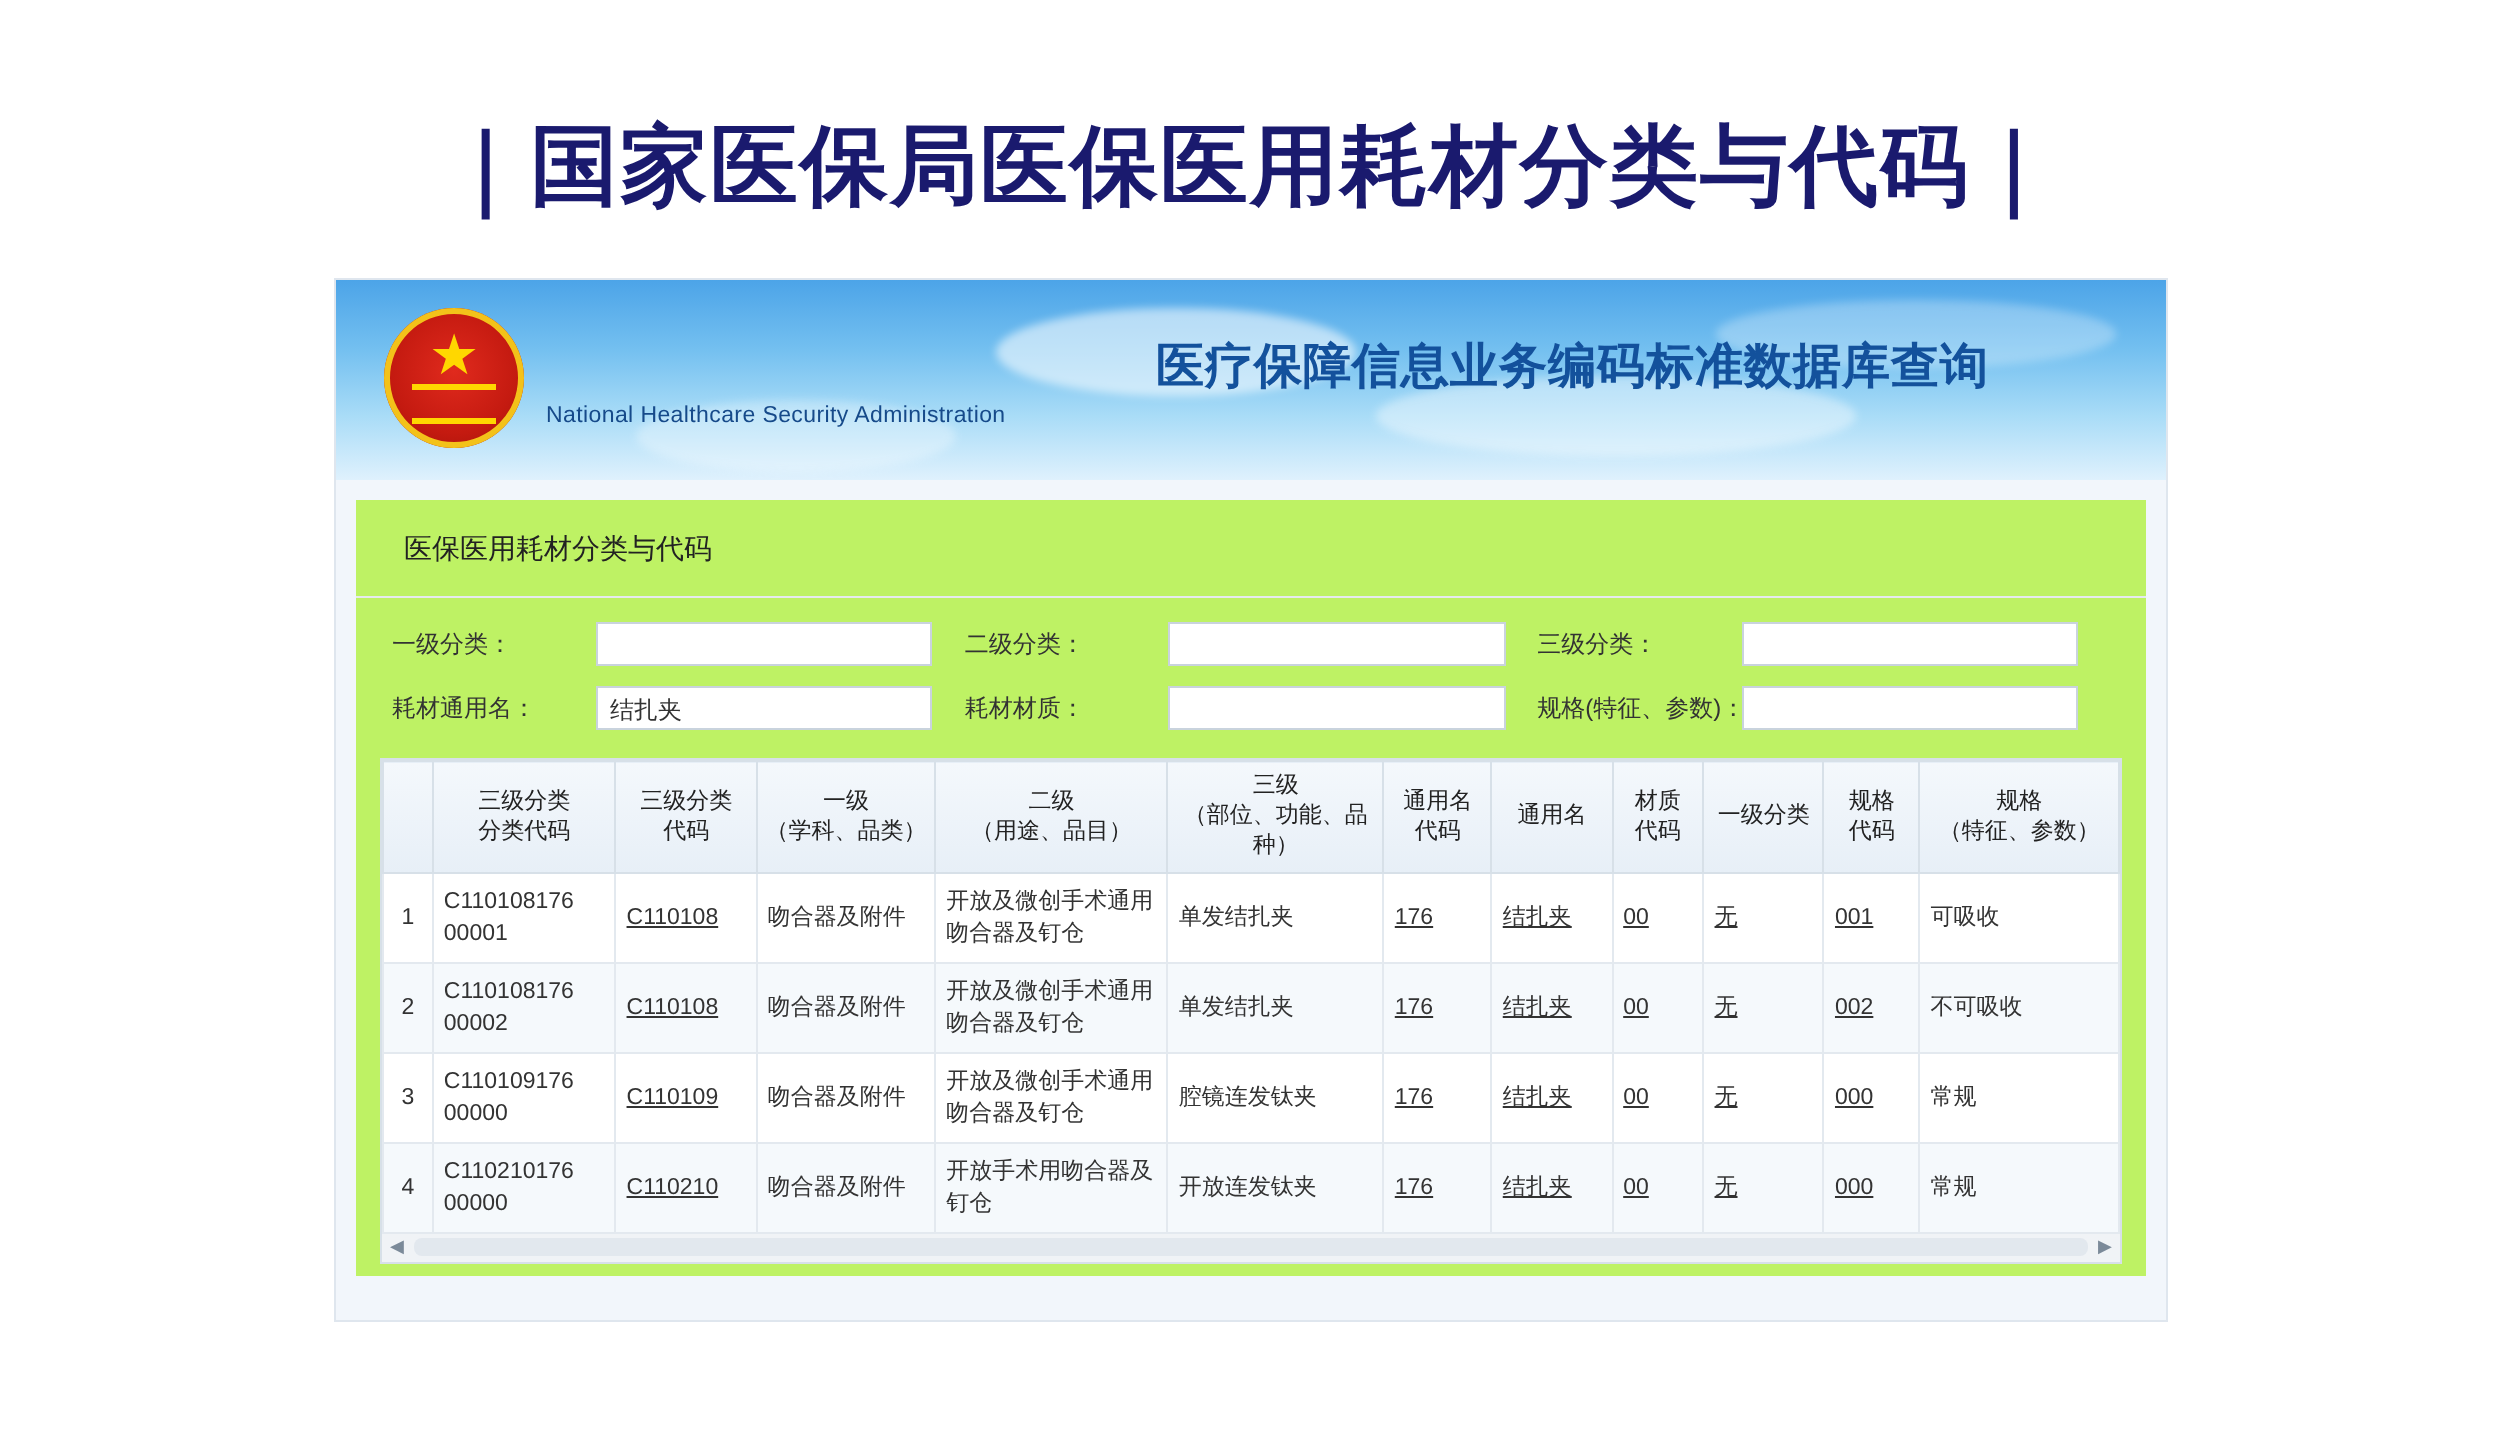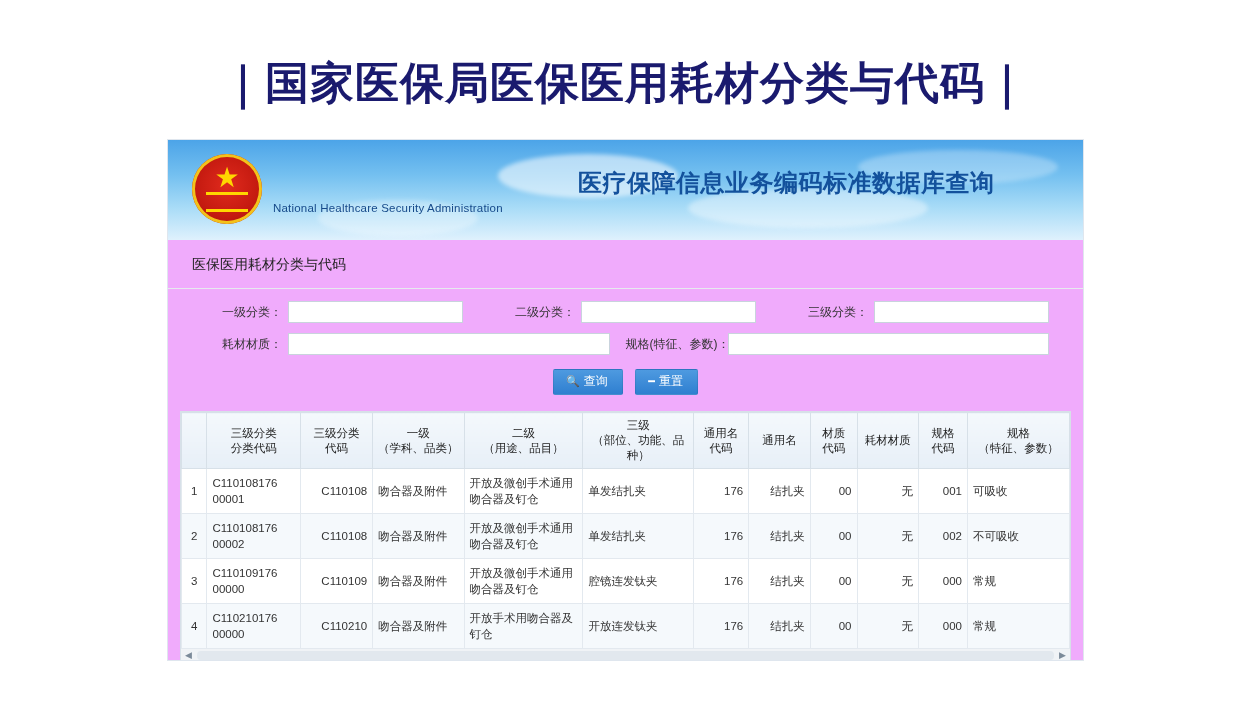--- a/index.html
+++ b/index.html
@@ -112,22 +112,22 @@
     left: 410px;
     top: 27px;
     font-size: 24px;
     font-weight: bold;
     color: #13519c;
     letter-spacing: .5px;
     white-space: nowrap;
   }
   
   .content {
-    background: #f0abfc;
-    margin: 0;
+    background: #bef264;
+    margin: 10px;
     padding: 0 0 6px 0;
     min-height: 360px;
   }
   .card-title {
     font-size: 14px;
     color: #222;
     padding: 16px 0 14px 24px;
     border-bottom: 1px solid #e6eaee;
   }
   
@@ -139,21 +139,21 @@
     align-items: center;
     margin-bottom: 10px;
   }
   .field {
     display: flex;
     align-items: center;
     flex: 1 1 0;
   }
   .field .label {
     width: 96px;
-    text-align: right;
+    text-align: left;
     font-size: 12px;
     color: #333;
     padding-right: 6px;
     white-space: nowrap;
   }
   .field .input {
     flex: 1 1 auto;
     height: 22px;
     border: 1px solid #c9d3dd;
     background: #fff;
@@ -209,21 +209,21 @@
   }
   table.grid td {
     border: 1px solid #e3e9ef;
     padding: 6px 5px;
     line-height: 16px;
     vertical-align: middle;
   }
   table.grid tbody tr:nth-child(even) { background: #f5f9fc; }
   table.grid tbody tr:nth-child(odd) { background: #ffffff; }
   td.idx { text-align: center; color: #333; width: 22px; }
-  td.ctr { text-align: right; }
+  td.ctr { text-align: left; text-decoration: underline; }
   
   col.c0 { width: 24px; }
   col.c1 { width: 88px; }
   col.c2 { width: 68px; }
   col.c3 { width: 86px; }
   col.c4 { width: 112px; }
   col.c5 { width: 104px; }
   col.c6 { width: 52px; }
   col.c7 { width: 58px; }
   col.c8 { width: 44px; }
@@ -294,31 +294,31 @@
             <div class="label">二级分类：</div>
             <div class="input"></div>
           </div>
           <div class="field">
             <div class="label">三级分类：</div>
             <div class="input"></div>
           </div>
         </div>
         <div class="form-row">
           <div class="field">
+            <div class="label">耗材通用名：</div>
+            <div class="input">结扎夹</div>
+          </div>
+          <div class="field">
             <div class="label">耗材材质：</div>
             <div class="input"></div>
           </div>
           <div class="field">
             <div class="label">规格(特征、参数)：</div>
             <div class="input"></div>
           </div>
-        </div>
-        <div class="btn-row">
-          <span class="btn query"><span class="gl">🔍</span><span>查询</span></span>
-          <span class="btn reset"><span class="gl">━</span><span>重置</span></span>
         </div>
       </div>
 
       <div class="table-wrap">
         <table class="grid">
           <colgroup>
             <col class="c0">
               <col class="c1">
               <col class="c2">
               <col class="c3">
@@ -359,21 +359,21 @@
                 <div>代码</div>
               </th>
               <th>
                 <div>通用名</div>
               </th>
               <th>
                 <div>材质</div>
                 <div>代码</div>
               </th>
               <th>
-                <div>耗材材质</div>
+                <div>一级分类</div>
               </th>
               <th>
                 <div>规格</div>
                 <div>代码</div>
               </th>
               <th>
                 <div>规格</div>
                 <div>（特征、参数）</div>
               </th>
             </tr>

